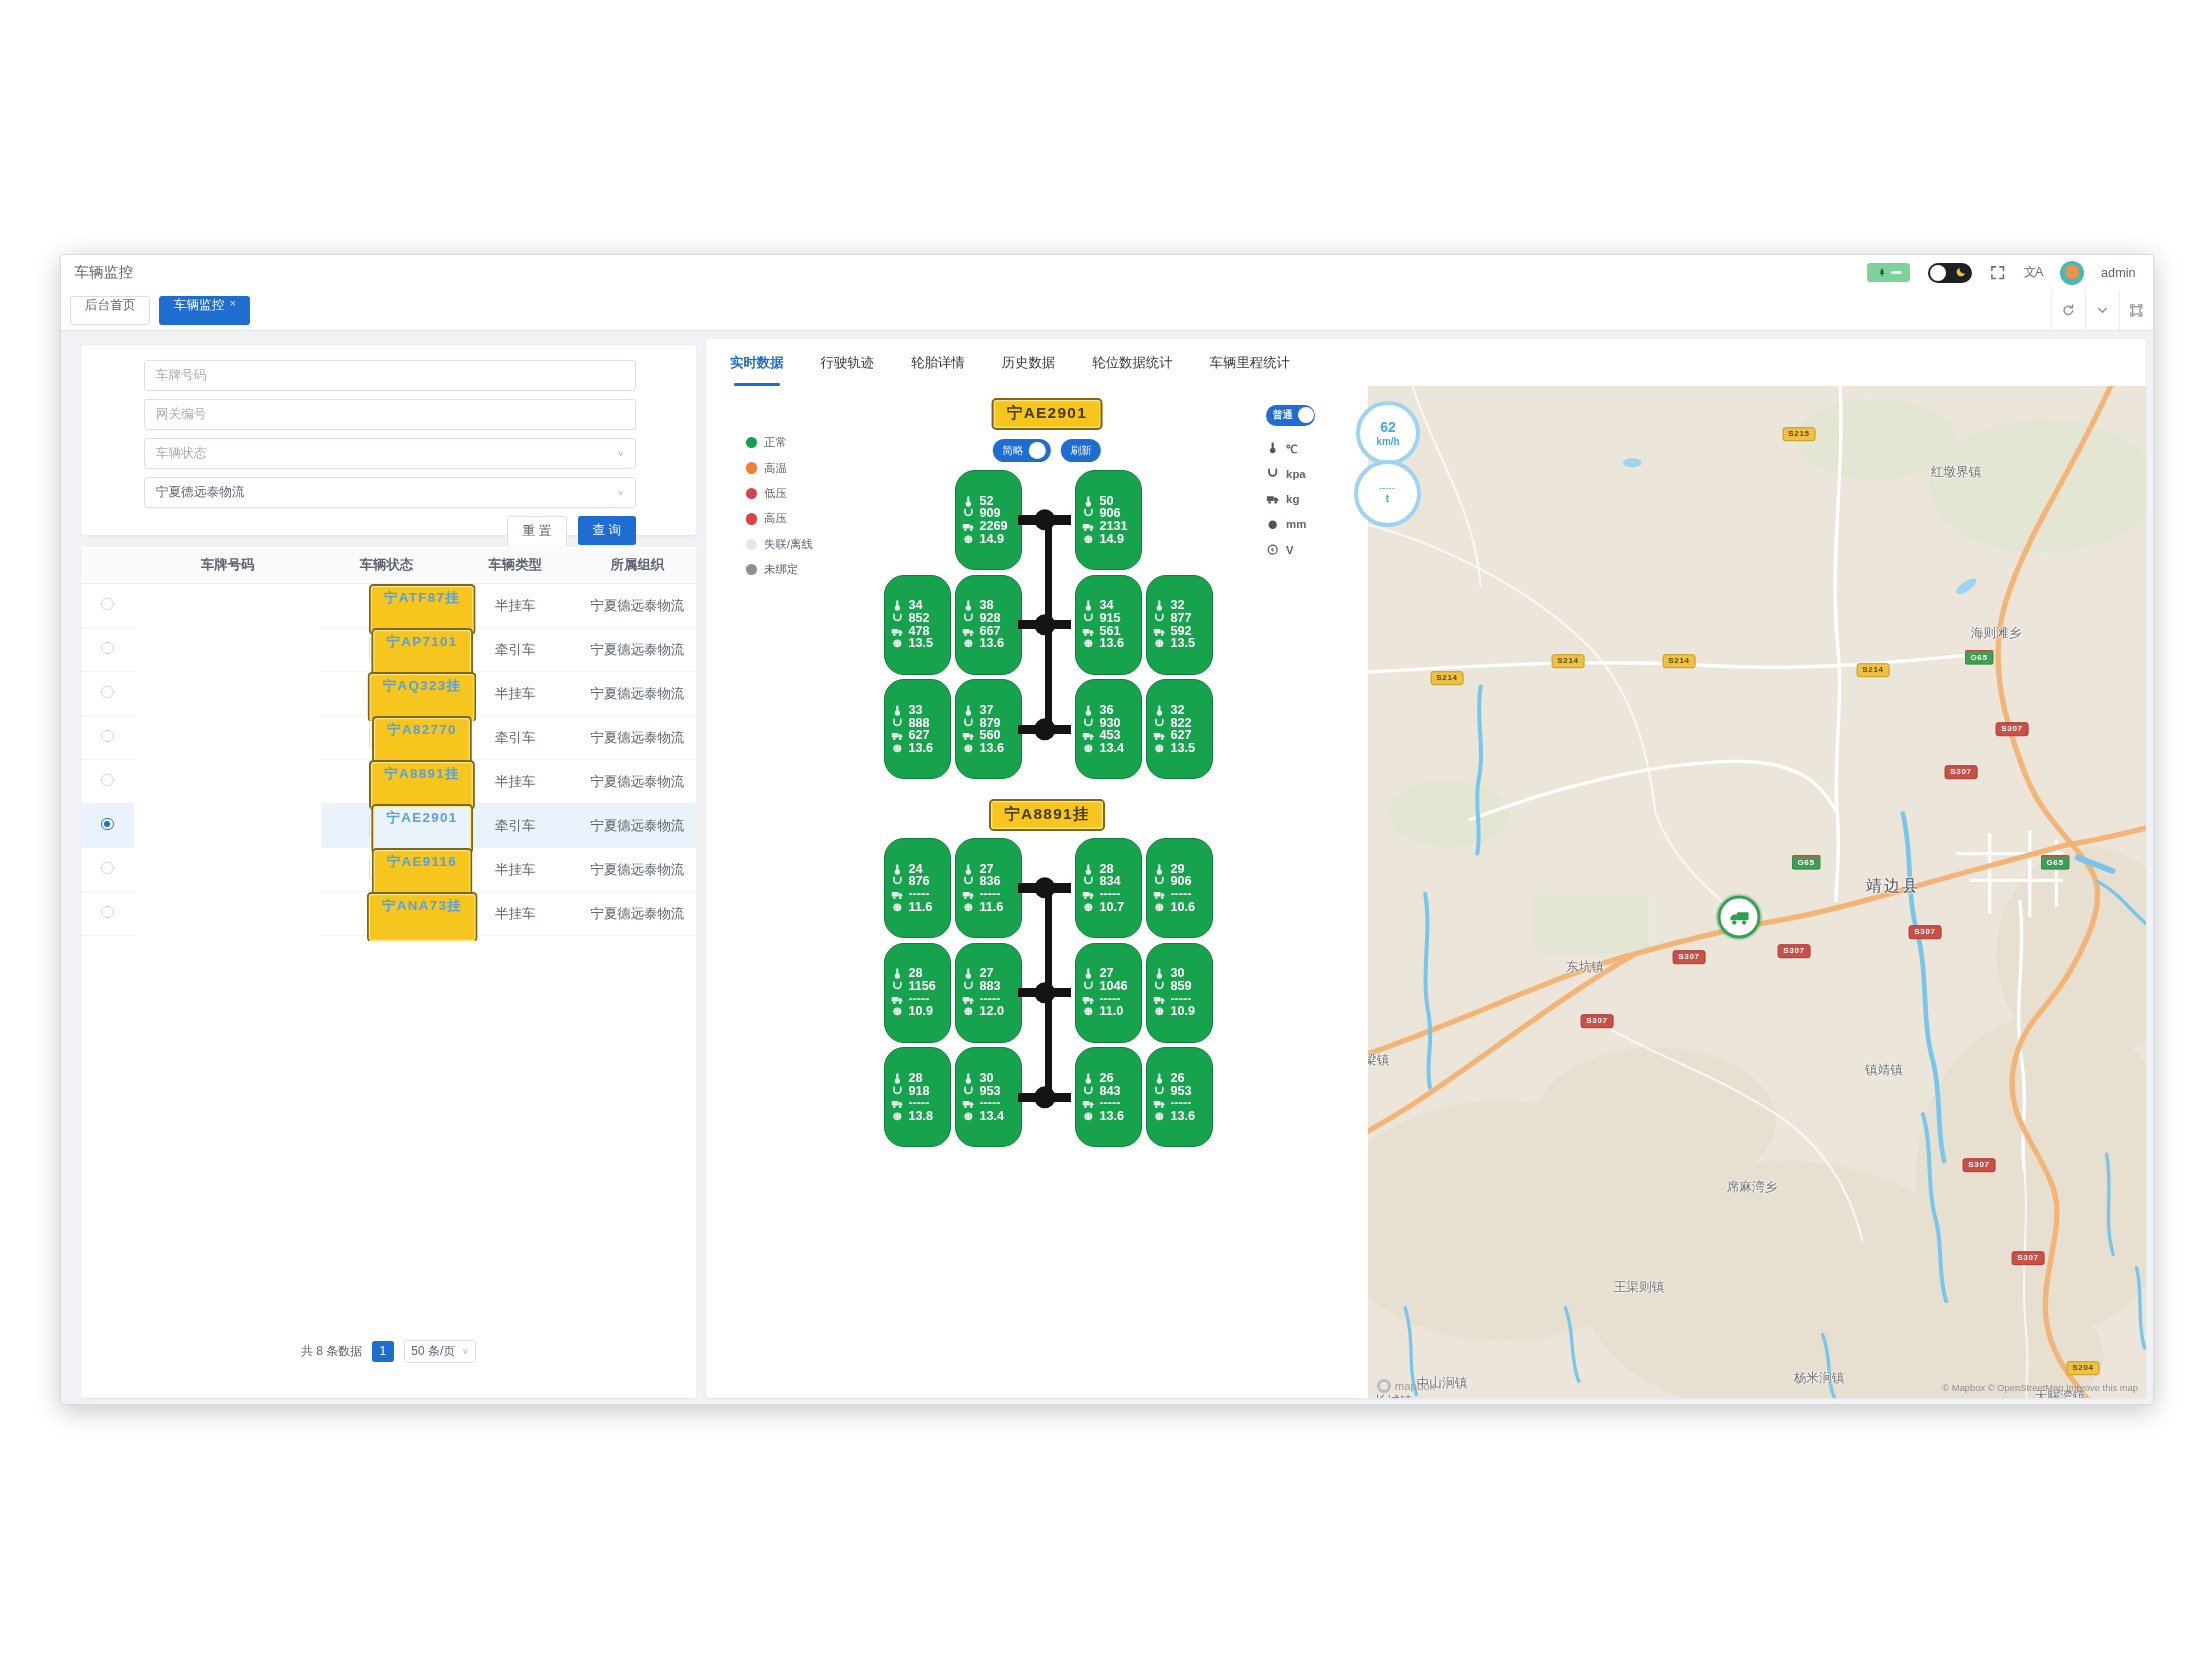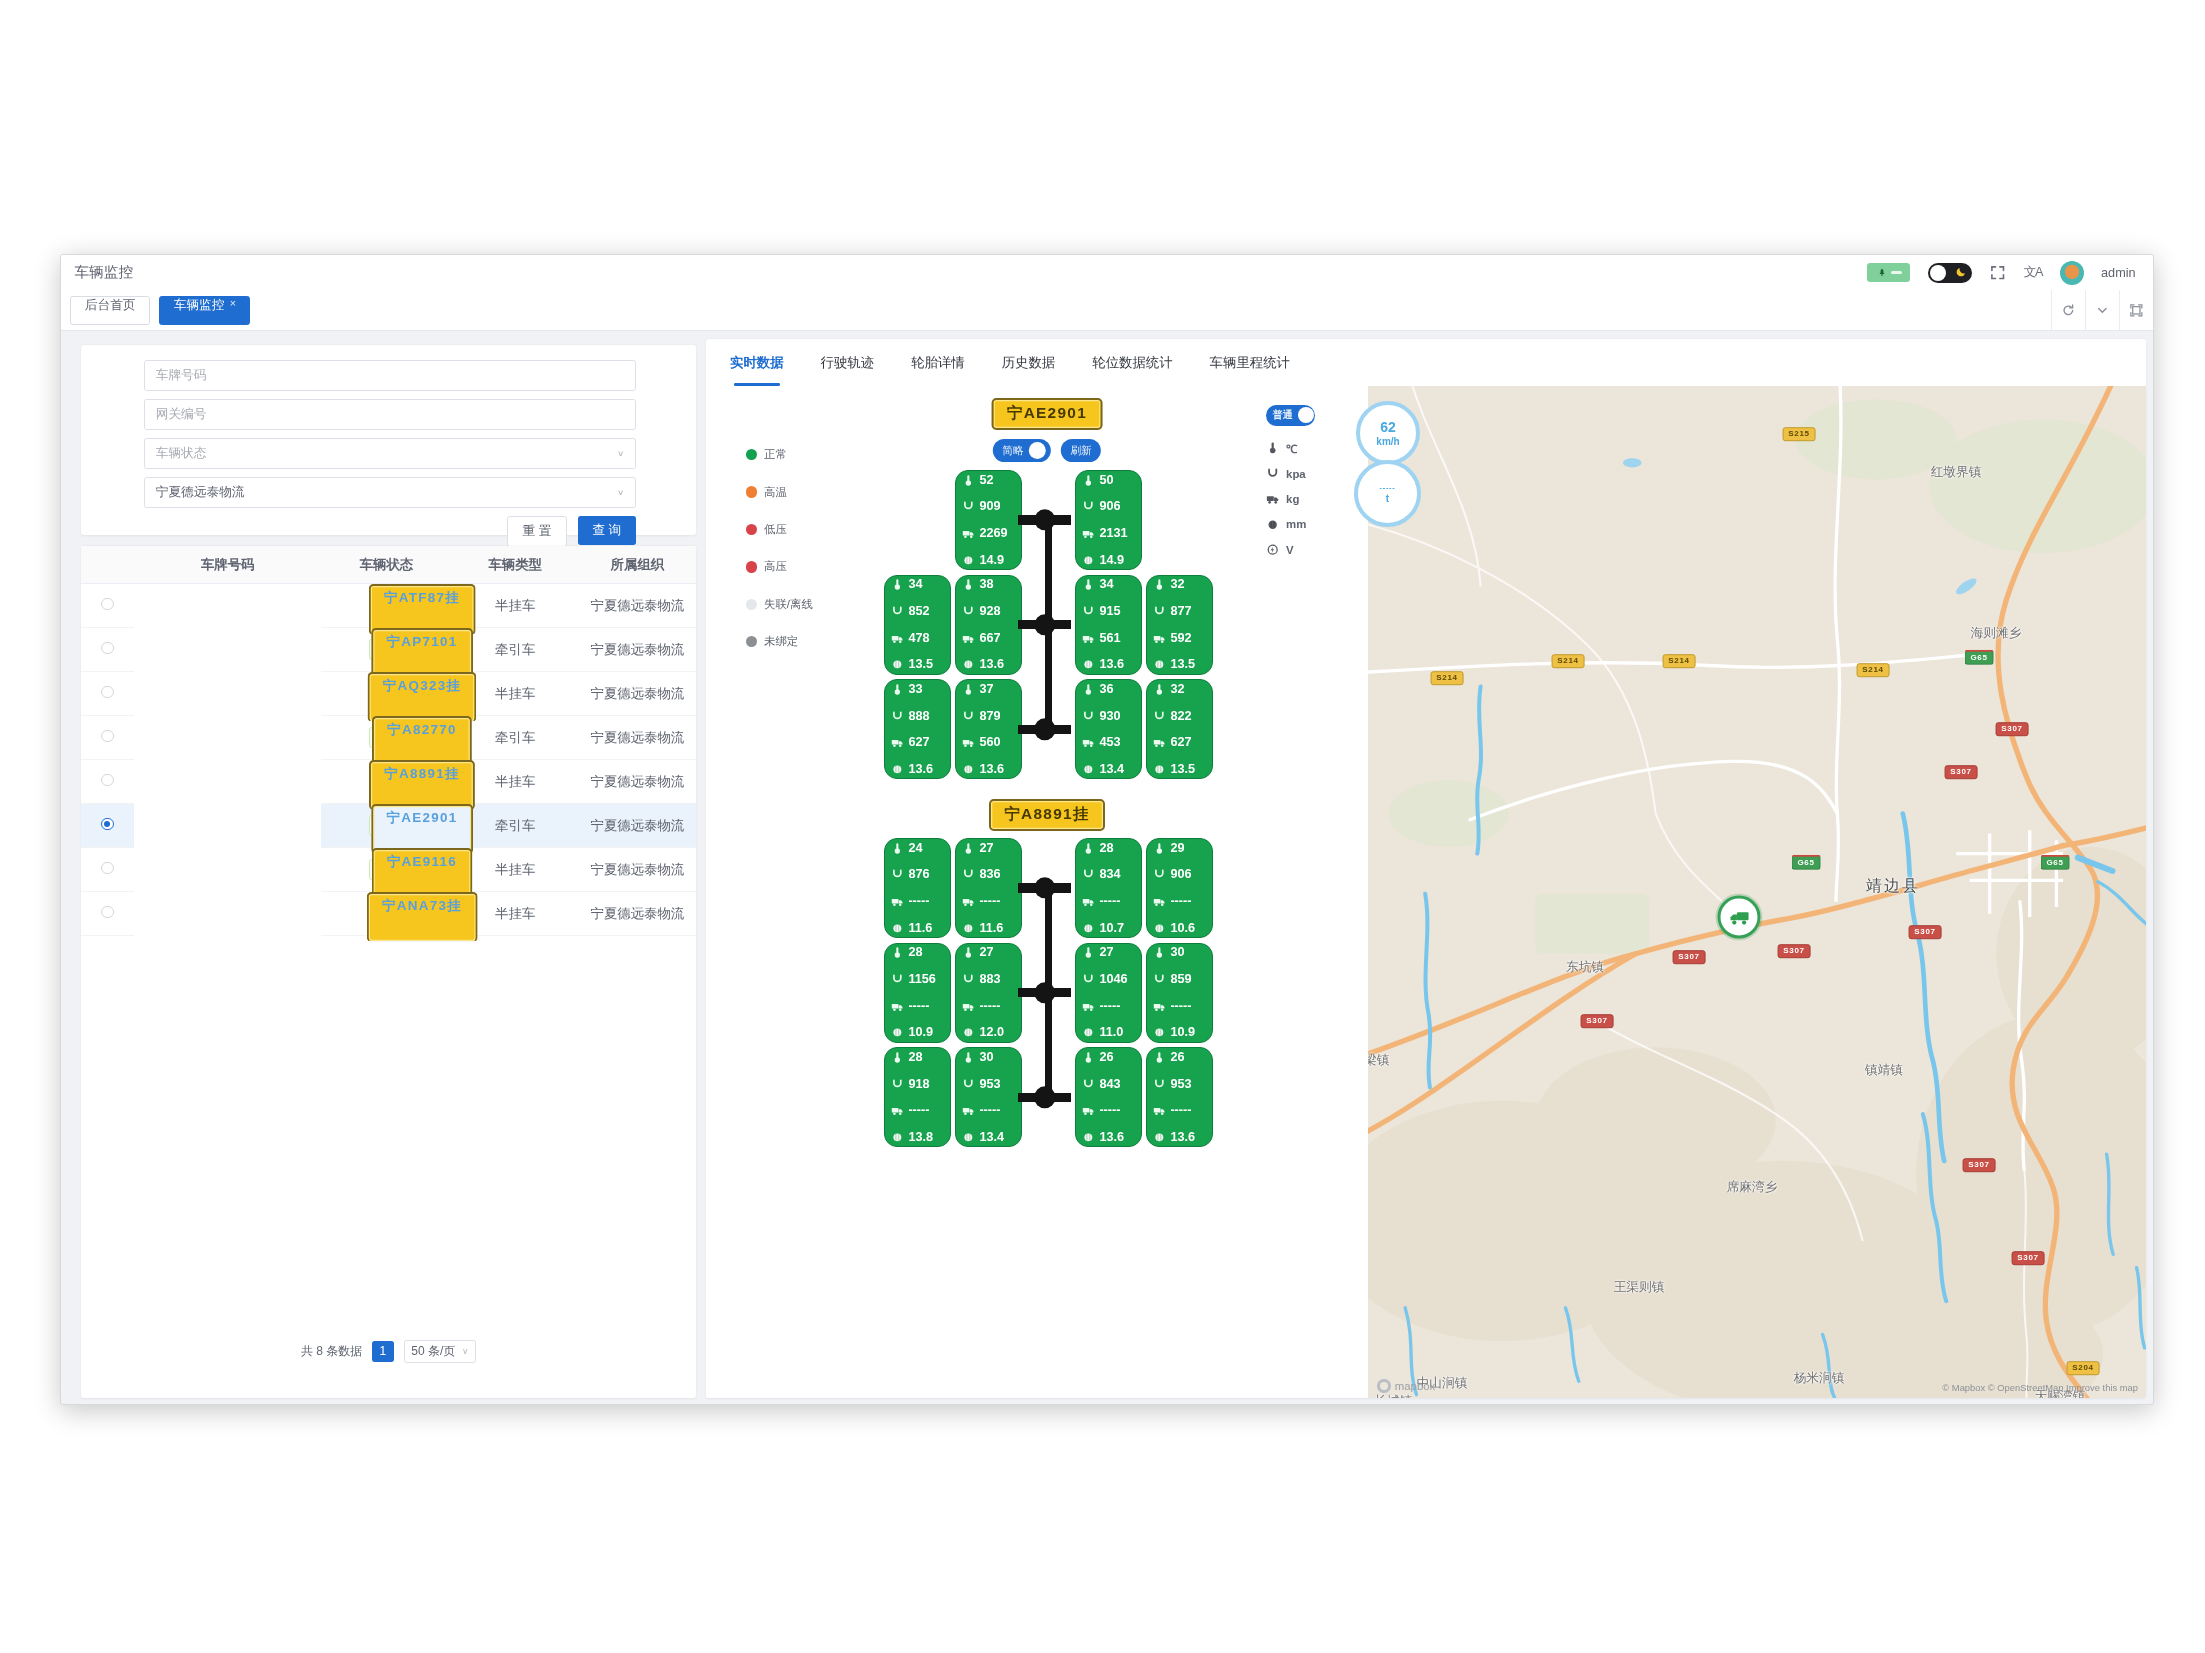--- a/index.html
+++ b/index.html
@@ -60,35 +60,35 @@
   
   #detail-card{left:645px;top:84px;width:1440px;height:1059px;overflow:hidden;}
   .dtabs{position:absolute;left:0;top:0;right:0;height:47px;border-bottom:0.7px solid #e8eaef;display:flex;align-items:center;gap:37px;padding-left:24px;}
   .dtab{font-size:13.4px;color:#34383f;position:relative;height:100%;display:flex;align-items:center;}
   .dtab.active{color:#1f6dd0;font-weight:700;}
   .dtab.active::after{content:"";position:absolute;left:4px;right:4px;bottom:0;height:2.7px;background:#1f6dd0;border-radius:1.3px;}
   .dbody{position:absolute;left:0;top:47px;right:0;bottom:0;}
   .diagram{position:absolute;left:0;top:0;width:662px;height:100%;background:#fff;}
   
   .legend{position:absolute;left:40px;top:44px;}
-  .lg-item{display:flex;align-items:center;gap:6.7px;height:25.4px;margin-top:12px;}
+  .lg-item{display:flex;align-items:center;gap:6.7px;height:25.4px;}
   .lg-dot{width:11.4px;height:11.4px;border-radius:50%;}
   .lg-lab{font-size:11.4px;color:#5f6470;}
   
   .plate{position:absolute;left:341px;transform:translateX(-50%);background:#f6c51e;border:2px solid #7c671a;border-radius:4.7px;
          padding:3.3px 13.4px;font-size:15.4px;font-weight:700;color:#463a02;letter-spacing:1.3px;white-space:nowrap;box-shadow:inset 0 0 0 1.3px #fce68a;}
   .ctl-row{position:absolute;left:341px;top:53px;transform:translateX(-50%);display:flex;gap:10.7px;align-items:center;}
   .pill{height:23px;border-radius:11.4px;background:#1f6dd0;color:#e8f1fb;font-size:10.7px;display:flex;align-items:center;padding:0 9.4px;}
   .pill .knob{width:17.4px;height:17.4px;border-radius:50%;background:#fff;margin-left:5.3px;margin-right:-5.3px;}
   
   .tgroup{position:absolute;left:178px;width:329px;}
   .spine{position:absolute;left:339px;width:6.7px;background:#141414;}
   .trow{display:grid;grid-template-columns:67px 67px 45px 67px 67px;column-gap:4px;margin-bottom:4.7px;height:100px;}
-  .tire{box-sizing:border-box;background:#17a34d;border:1.3px solid #0e7e3c;border-radius:13px;color:#fff;
-        display:flex;flex-direction:column;justify-content:space-between;padding:2.7px 6px;}
+  .tire{box-sizing:border-box;background:#17a34d;border:1.3px solid #0e7e3c;border-radius:20px;color:#fff;
+        display:flex;flex-direction:column;justify-content:center;padding:2.7px 6px;}
   .tl{display:flex;align-items:center;gap:4.7px;font-size:12.7px;font-weight:700;line-height:1;}
   .tl .ic{width:12.7px;height:12.7px;color:#eafbef;flex:none;display:flex;}
   .tl .ic svg{width:100%;height:100%;}
   .axle-cell{position:relative;align-self:center;height:100%;display:flex;align-items:center;}
   .axle-bar{position:relative;height:9.4px;background:#141414;width:calc(100% + 16px);margin-left:-8px;}
   .axle-bar::after{content:"";position:absolute;left:50%;top:50%;width:21.4px;height:21.4px;border-radius:50%;background:#141414;transform:translate(-50%,-50%);}
   
   .units{position:absolute;left:560px;top:18.7px;font-weight:bold;}
   .units .pill{height:21.4px;font-size:10px;padding:0 6.7px;}
   .units .pill .knob{width:16px;height:16px;}

